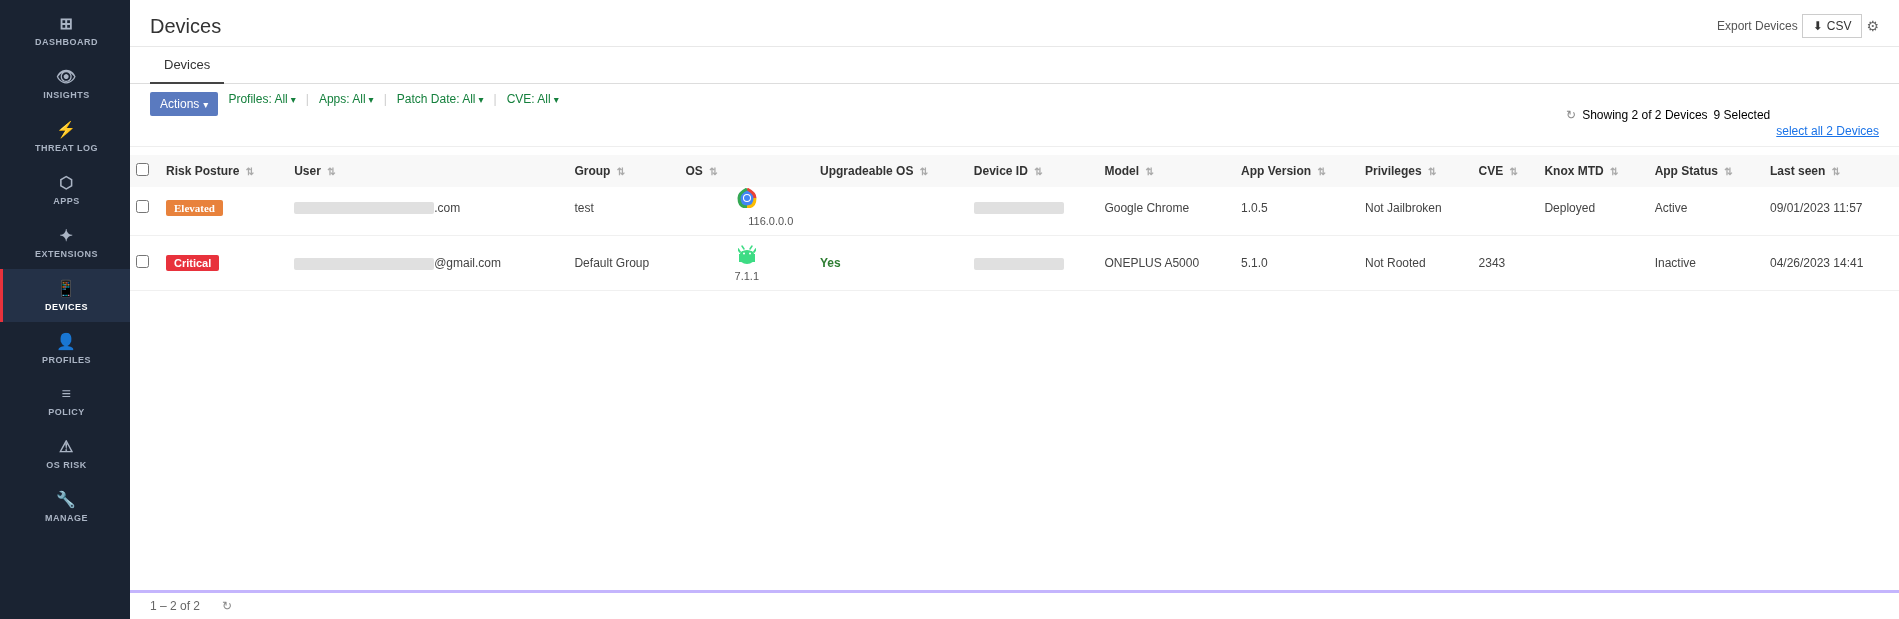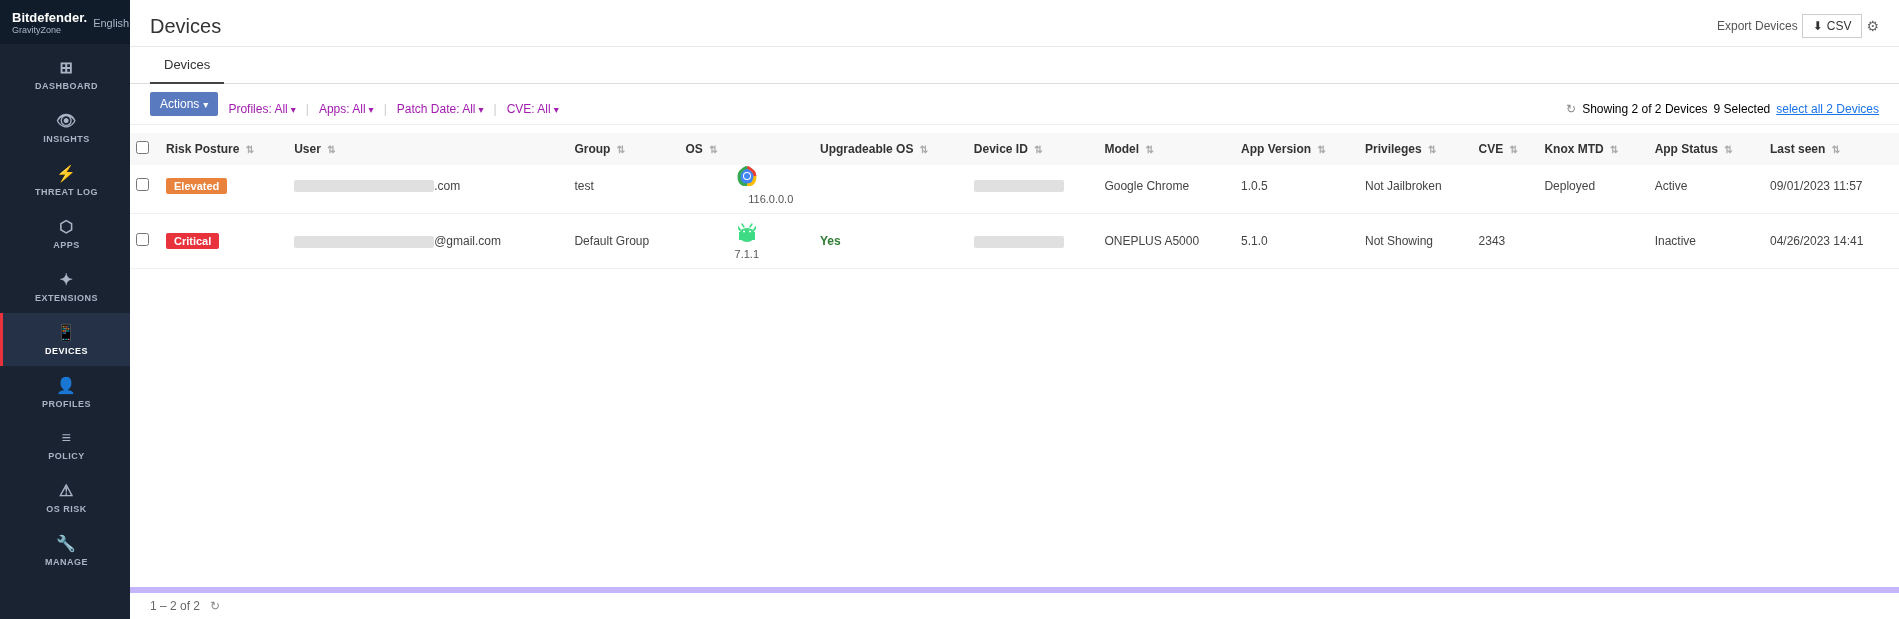--- a/index.html
+++ b/index.html
@@ -92,21 +92,21 @@
       font-size: 13px;
       color: #555;
       border-bottom: 2px solid transparent;
       margin-bottom: -1px;
     }
     .tab.active { color: #333; border-bottom-color: #444; font-weight: 500; }
 
     
     .filters {
       display: flex;
-      align-items: flex-end;
+      align-items: flex-start;
       gap: 10px;
       padding: 8px 20px;
       border-bottom: 1px solid #eee;
       background: #fff;
     }
     .actions-btn {
       background: #5a7abf;
       color: #fff;
       border: none;
       padding: 5px 10px;
@@ -114,21 +114,21 @@
       cursor: pointer;
       display: flex;
       align-items: center;
       gap: 4px;
       border-radius: 2px;
     }
     .filter-btn {
       background: none;
       border: none;
       font-size: 12px;
-      color: #a21caf;
+      color: #15803d;
       cursor: pointer;
       display: flex;
       align-items: center;
       gap: 3px;
     }
     .filter-separator { color: #ccc; }
 
     
     .table-wrap {
       flex: 1;
@@ -156,20 +156,21 @@
     tbody tr { border-bottom: 1px solid #f0f0f0; }
     tbody td { padding: 8px 6px; color: #444; white-space: nowrap; vertical-align: middle; }
 
     .badge-elevated {
       background: #e8823c;
       color: #fff;
       padding: 2px 8px;
       border-radius: 2px;
       font-size: 11px;
       font-weight: 600;
+      font-family: Liberation Serif, serif;
     }
     .badge-critical {
       background: #e8323c;
       color: #fff;
       padding: 2px 8px;
       border-radius: 2px;
       font-size: 11px;
       font-weight: 600;
     }
 
@@ -193,45 +194,35 @@
     .os-cell { display: flex; flex-direction: column; align-items: center; gap: 2px; }
     .chrome-icon { font-size: 18px; }
     .android-icon { font-size: 16px; color: #3ddc84; }
 
     .yes-text { color: #2e7d32; font-weight: 600; }
 
     .footer-count {
       padding: 6px 20px;
       font-size: 12px;
       color: #666;
-      border-top: 6px solid #c4b5fd;
-      display: flex;
-      align-items: center;
-      gap: 10px;
+      border-top: 3px solid #c4b5fd;
+      display: flex;
+      align-items: center;
+      gap: 22px;
     }
     .refresh-icon { cursor: pointer; color: #888; }
 
     input[type="checkbox"] { cursor: pointer; }
 
     .chevron { font-size: 10px; }
   </style>
 </head>
 <body>
 
 <div class="sidebar">
-  <div class="sidebar-logo">
-    <div>
-      <span class="logo-text">Bitdefender.</span>
-      <span class="logo-sub">GravityZone</span>
-    </div>
-    <div class="lang-btn">
-      <span>English</span>
-      <span class="chevron">▾</span>
-    </div>
-  </div>
   <nav class="sidebar-nav">
     <div class="nav-item">
       <span class="nav-icon">⊞</span>
       <span>DASHBOARD</span>
     </div>
     <div class="nav-item">
       <span class="nav-icon">👁</span>
       <span>INSIGHTS</span>
     </div>
     <div class="nav-item">
@@ -311,21 +302,21 @@
     <span class="filter-separator">|</span>
     <button class="filter-btn">
       <span>CVE: All</span>
       <span class="chevron">▾</span>
     </button>
 
     <div style="margin-left:auto; display:flex; align-items:center; gap:6px;">
       <span style="cursor:pointer; color:#888;">↻</span>
       <span>Showing 2 of 2 Devices</span>
       <span>9 Selected</span>
-      <a href="#" style="color:#1a73e8;text-decoration:underline;font-size:12px;">select all 2 Devices</a>
+      <a href="#" style="color:#1a73e8;text-decoration:underline;font-size:12px;margin-top:32px;">select all 2 Devices</a>
     </div>
   </div>
 
   <div class="table-wrap">
     <table>
       <thead>
         <tr>
           <th style="width:30px;"><input type="checkbox" style=""></th>
           <th>Risk Posture <span class="sort-icon">⇅</span></th>
           <th>User <span class="sort-icon">⇅</span></th>
@@ -405,21 +396,21 @@
               </span>
               <span style="font-size:11px;color:#555;">7.1.1</span>
             </div>
           </td>
           <td>
             <span class="yes-text">Yes</span>
           </td>
           <td><span class="masked-sm"></span></td>
           <td>ONEPLUS A5000</td>
           <td>5.1.0</td>
-          <td>Not Showing</td>
+          <td>Not Rooted</td>
           <td>2343</td>
           <td></td>
           <td>Inactive</td>
           <td>04/26/2023 14:41</td>
         </tr>
       </tbody>
     </table>
   </div>
 
   <div class="footer-count">

